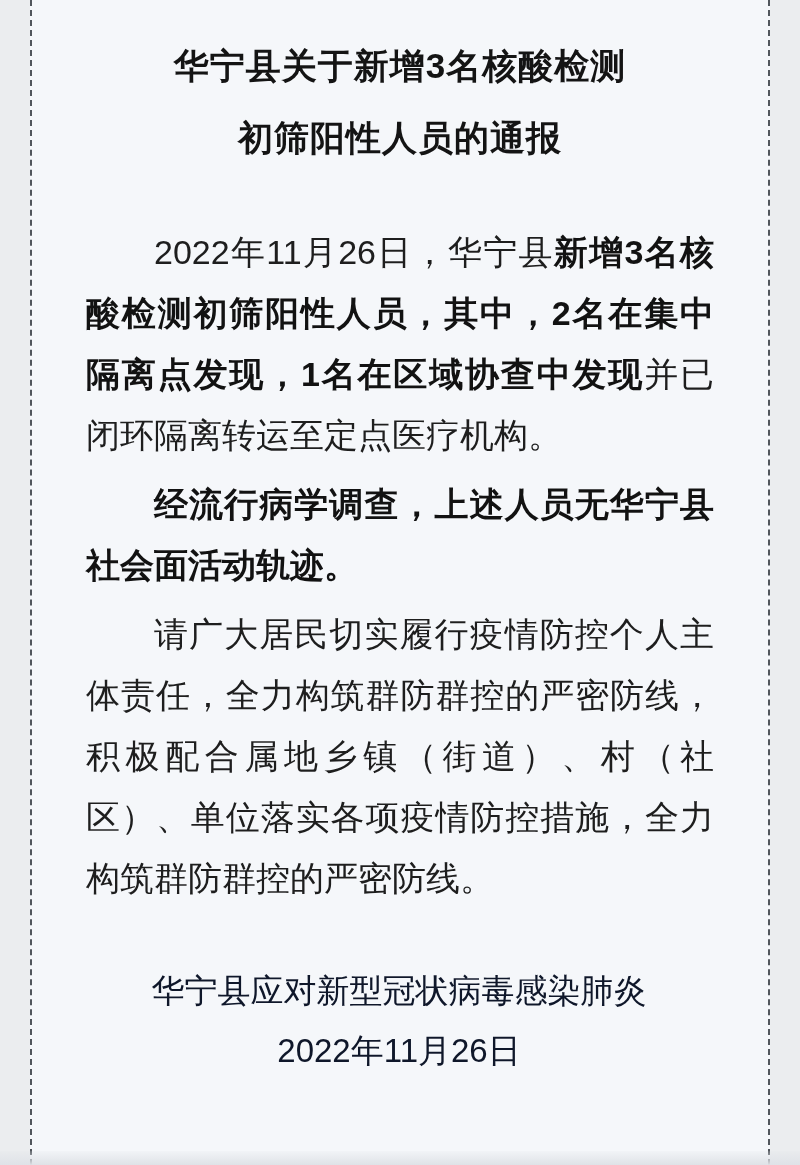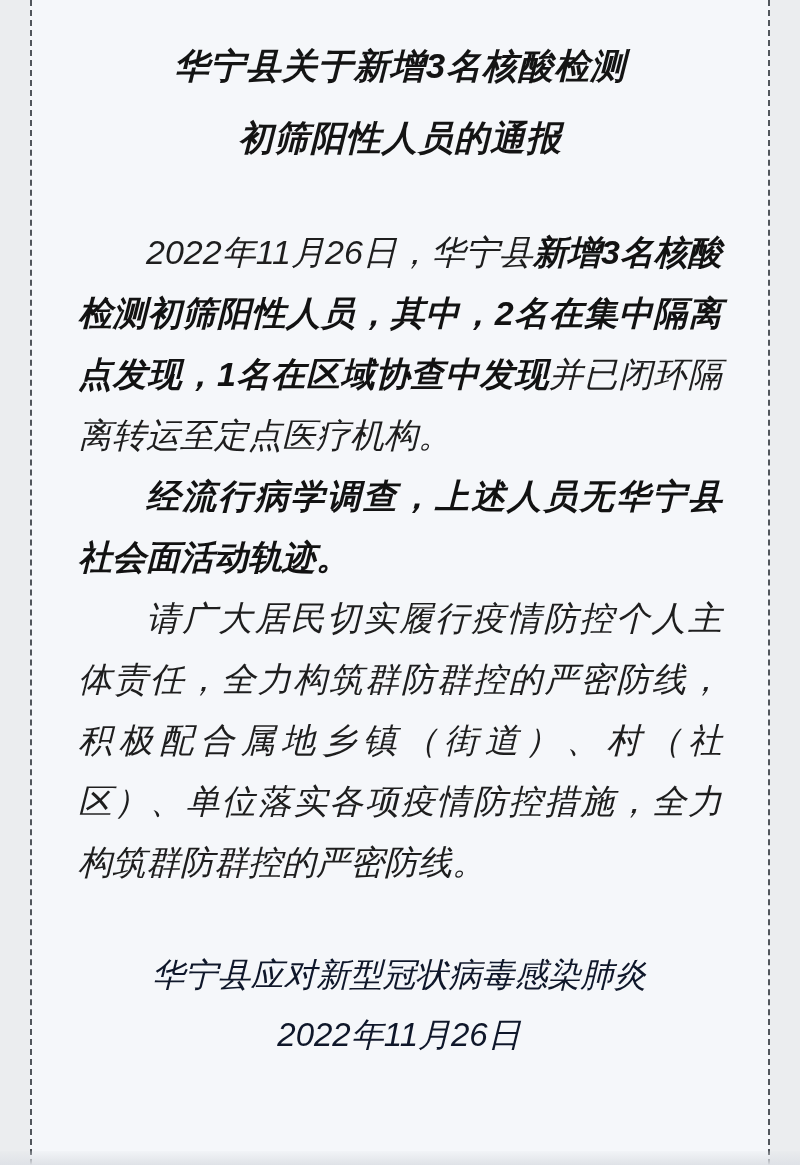--- a/index.html
+++ b/index.html
@@ -21,39 +21,38 @@
     left: 30px;
     right: 30px;
     background: #f5f7fa;
     border-left: 2px dashed #51565c;
     border-right: 2px dashed #51565c;
     box-sizing: border-box;
   }
   .content {
     padding: 30px 46px 0 46px;
     color: #1c1c1c;
-    font-style: italic;
   }
   .notice-title {
     text-align: center;
     font-size: 35px;
     font-weight: 700;
     line-height: 72px;
     color: #141414;
     letter-spacing: 1px;
   }
   .body-text {
     margin-top: 48px;
     font-size: 34px;
     line-height: 61px;
     text-align: justify;
     color: #1e1e1e;
   }
   .body-text p {
-    margin: 0;
+    margin: 8px;
     text-indent: 2em;
   }
   .bold-seg {
     font-weight: 700;
     color: #121212;
   }
   .signature {
     margin-top: 52px;
     text-align: center;
     font-size: 33px;

